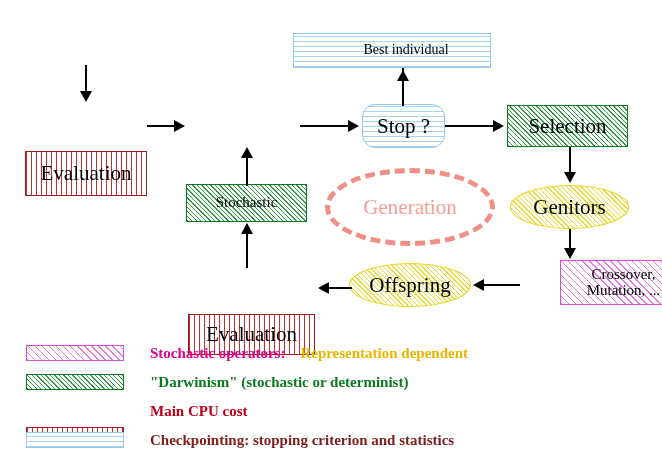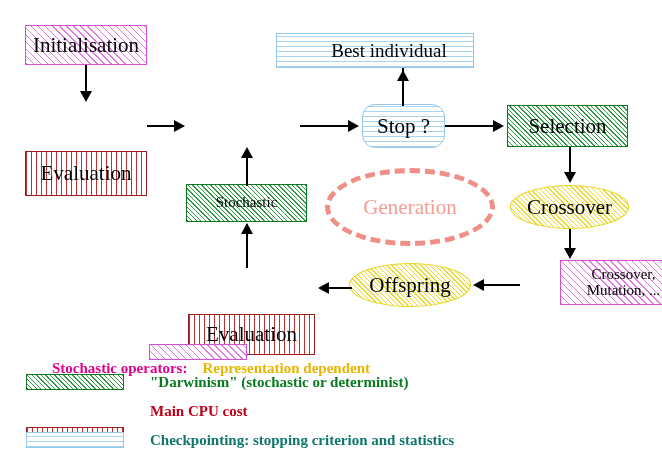--- a/index.html
+++ b/index.html
@@ -142,43 +142,40 @@
     font-weight: bold;
     white-space: nowrap;
   }
   .legend-text .sub { font-weight: bold; }
 </style>
 </head>
 <body>
 
 <div id="canvas">
 
-  <div class="node rect fill-magenta" style="left:25px; top:25px; width:122px; height:40px; font-size:21px;">
-    <span class="lbl">Initialisation</span>
-  </div>
 
   <div class="node rect fill-red" style="left:25px; top:103px; width:122px; height:45px; font-size:21px;">
     <span class="lbl">Evaluation</span>
   </div>
 
 
-  <div class="node rect fill-blue" style="left:276px; top:33px; width:198px; height:35px; font-size:19px;padding-left:28px;">
+  <div class="node rect fill-blue" style="left:293px; top:33px; width:198px; height:35px; font-size:14px;padding-left:28px;">
     <span class="lbl">Best individual</span>
   </div>
 
   <div class="node rect fill-green" style="left:507px; top:105px; width:121px; height:42px; font-size:21px;">
     <span class="lbl">Selection</span>
   </div>
 
   <div class="node rect rounded fill-blue" style="left:362px; top:104px; width:83px; height:44px; font-size:21px;">
     <span class="lbl">Stop ?</span>
   </div>
 
   <div class="node ellipse fill-yellow" style="left:510px; top:185px; width:119px; height:44px; font-size:21px;">
-    <span class="lbl">Crossover</span>
+    <span class="lbl">Genitors</span>
   </div>
 
   <div class="node rect fill-magenta" style="left:519px; top:260px; width:127px; height:45px; font-size:15px;margin-left:41px;">
     <span class="lbl">Crossover,
 Mutation, ...</span>
   </div>
 
   <div class="node ellipse fill-yellow" style="left:349px; top:263px; width:122px; height:44px; font-size:21px;">
     <span class="lbl">Offspring</span>
   </div>
@@ -221,21 +218,21 @@
 
   <div class="arrow-line" style="left:328px; top:287px; width:24px; height:1.5px;"></div>
   <div class="arrow-head ah-left" style="left:318px; top:282px;"></div>
 
   <div class="arrow-line" style="left:246px; top:224px; width:1.5px; height:44px;"></div>
   <div class="arrow-head ah-up" style="left:241px; top:223px;"></div>
 
   <div class="arrow-line" style="left:246px; top:150px; width:1.5px; height:36px;"></div>
   <div class="arrow-head ah-up" style="left:241px; top:147px;"></div>
 
-  <div class="legend-row" style="top:344px;flex-direction:column;">
+  <div class="legend-row" style="top:344px;">
     <div class="legend-swatch fill-magenta"></div>
     <div class="legend-text">
       <span class="sub" style="color:#e3008c;">Stochastic operators:</span>
       <span>&nbsp;&nbsp;</span>
       <span class="sub" style="color:#e8b500;">Representation dependent</span>
     </div>
   </div>
 
   <div class="legend-row" style="top:373px;">
     <div class="legend-swatch fill-green"></div>
@@ -247,17 +244,17 @@
   <div class="legend-row" style="top:402px;">
     <div class="legend-swatch fill-red"></div>
     <div class="legend-text">
       <span class="sub" style="color:#c0001b;text-align:center;">Main CPU cost</span>
     </div>
   </div>
 
   <div class="legend-row" style="top:431px;">
     <div class="legend-swatch fill-blue"></div>
     <div class="legend-text">
-      <span class="sub" style="color:#0f766e;">Checkpointing: stopping criterion and statistics</span>
+      <span class="sub" style="color:#7f1d1d;">Checkpointing: stopping criterion and statistics</span>
     </div>
   </div>
 
 </div>
 
 </body></html>

